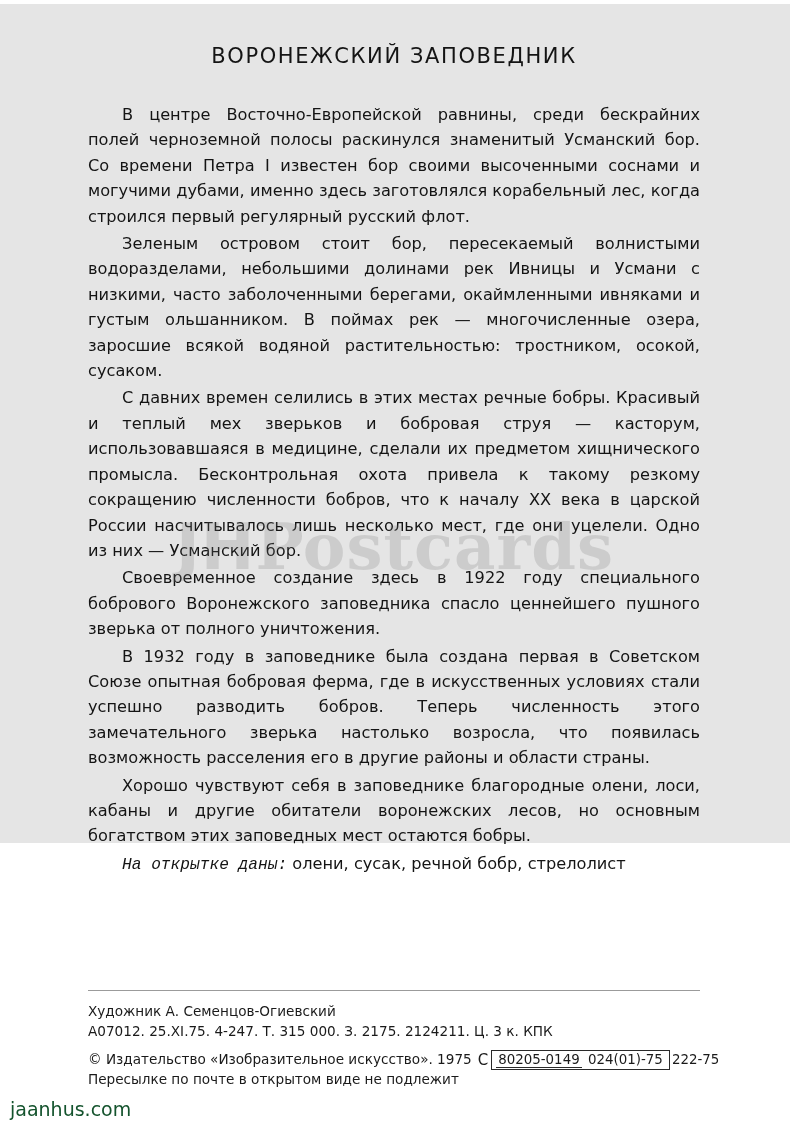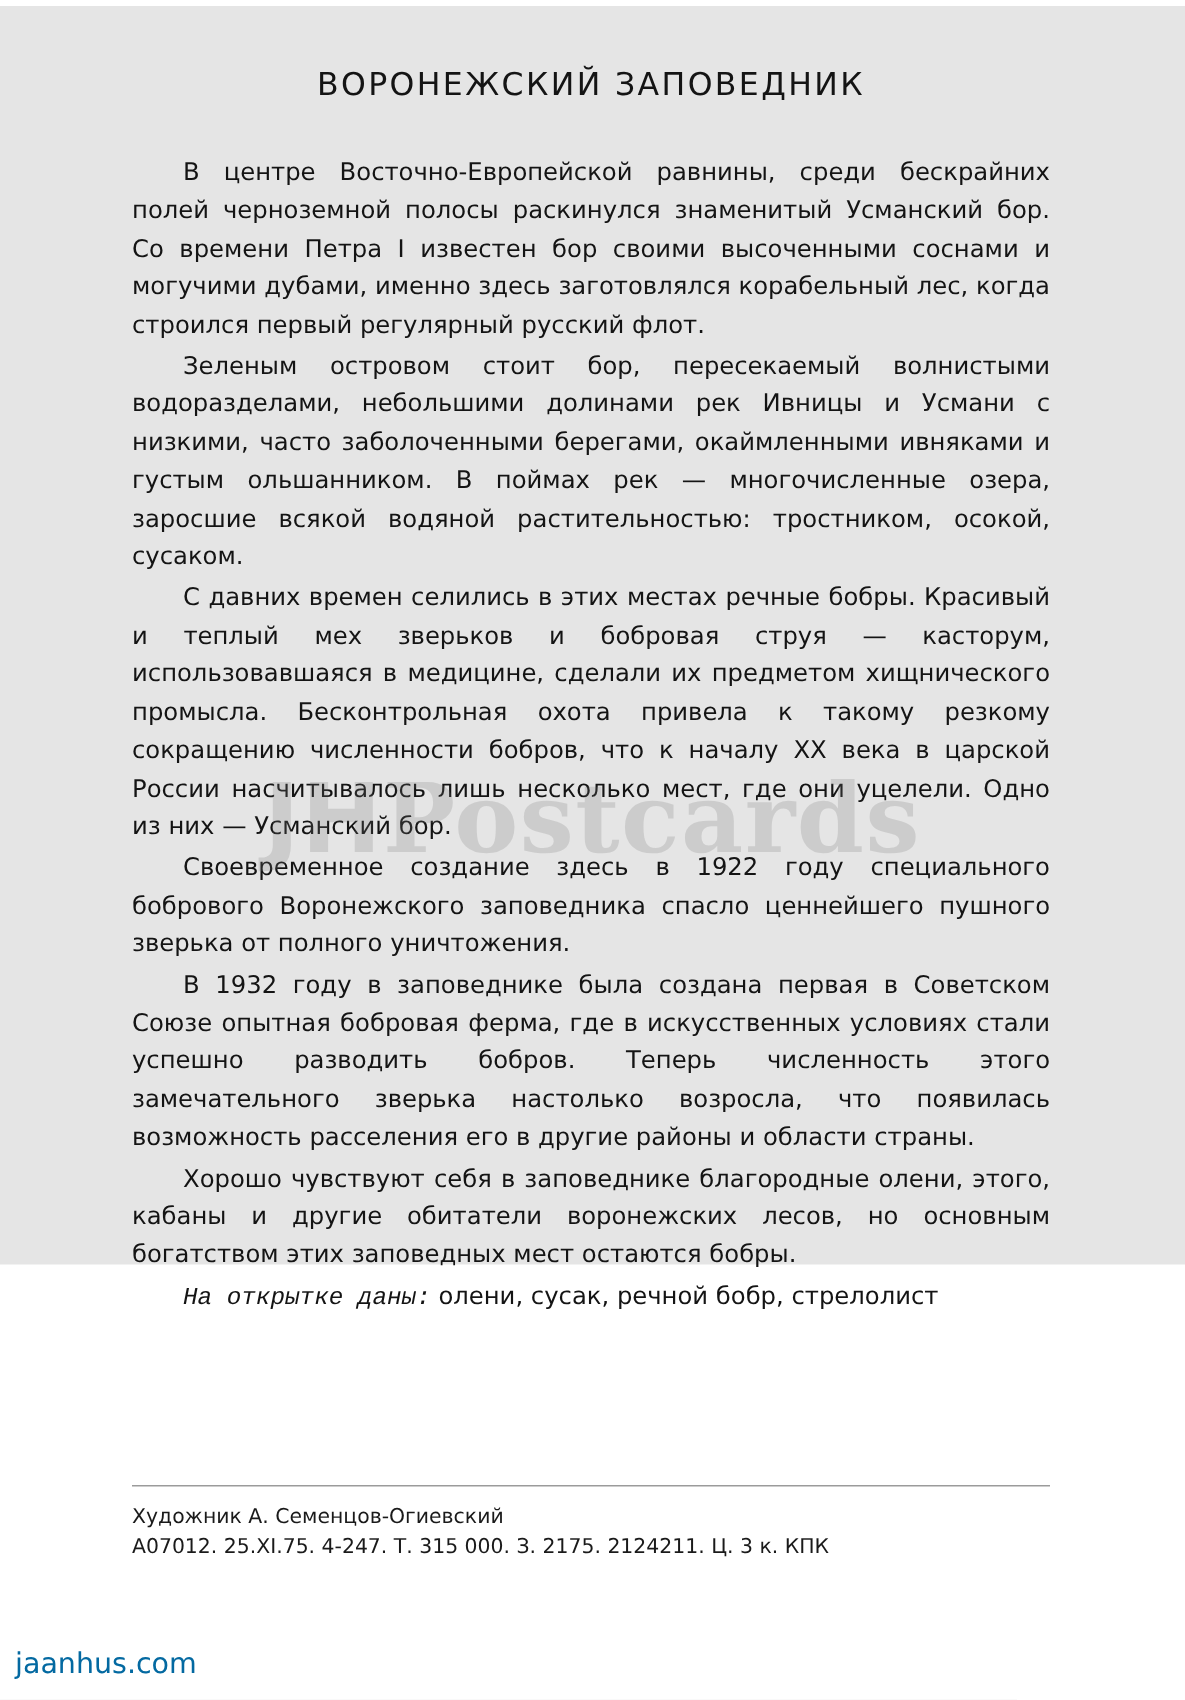--- a/index.html
+++ b/index.html
@@ -191,51 +191,66 @@
     position: absolute;
     left: 7px;
     top: 5px;
     width: 8px;
     height: 12px;
     border: 2px solid #fbfbf9;
     border-radius: 50% 50% 50% 50% / 60% 60% 40% 40%;
     box-sizing: border-box;
   }
   .footer-right {
-    color: #0369a1;
+    color: #14532d;
     font-size: 19px;
   }
 </style>
 </head>
 <body>
 
 <div class="card">
 
   <div class="inner">
 
     <h1 class="title">ВОРОНЕЖСКИЙ ЗАПОВЕДНИК</h1>
 
     <div class="body-text">
       <p>В центре Восточно-Европейской равнины, среди бескрайних полей черноземной полосы раскинулся знаменитый Усманский бор. Со времени Петра I известен бор своими высоченными соснами и могучими дубами, именно здесь заготовлялся корабельный лес, когда строился первый регулярный русский флот.</p>
       <p>Зеленым островом стоит бор, пересекаемый волнистыми водоразделами, небольшими долинами рек Ивницы и Усмани с низкими, часто заболоченными берегами, окаймленными ивняками и густым ольшанником. В поймах рек — многочисленные озера, заросшие всякой водяной растительностью: тростником, осокой, сусаком.</p>
       <p>С давних времен селились в этих местах речные бобры. Красивый и теплый мех зверьков и бобровая струя — касторум, использовавшаяся в медицине, сделали их предметом хищнического промысла. Бесконтрольная охота привела к такому резкому сокращению численности бобров, что к началу XX века в царской России насчитывалось лишь несколько мест, где они уцелели. Одно из них — Усманский бор.</p>
       <p>Своевременное создание здесь в 1922 году специального бобрового Воронежского заповедника спасло ценнейшего пушного зверька от полного уничтожения.</p>
       <p>В 1932 году в заповеднике была создана первая в Советском Союзе опытная бобровая ферма, где в искусственных условиях стали успешно разводить бобров. Теперь численность этого замечательного зверька настолько возросла, что появилась возможность расселения его в другие районы и области страны.</p>
-      <p>Хорошо чувствуют себя в заповеднике благородные олени, этого, кабаны и другие обитатели воронежских лесов, но основным богатством этих заповедных мест остаются бобры.</p>
+      <p>Хорошо чувствуют себя в заповеднике благородные олени, лоси, кабаны и другие обитатели воронежских лесов, но основным богатством этих заповедных мест остаются бобры.</p>
 
       <p class="note"><span class="em">На открытке даны:</span><span> олени, сусак, речной бобр, стрелолист</span></p>
     </div>
 
   </div>
 
   <div class="imprint">
     <div class="rule"></div>
     <div class="line">Художник А. Семенцов-Огиевский</div>
     <div class="line">А07012. 25.XI.75. 4-247. Т. 315 000. З. 2175. 2124211. Ц. 3 к. КПК</div>
 
+    <div class="imprint-bottom">
+      <div class="left">
+        <div class="line">© Издательство «Изобразительное искусство». 1975</div>
+        <div class="line">Пересылке по почте в открытом виде не подлежит</div>
+      </div>
+
+      <div class="code-box">
+        <span class="code-c">С</span>
+        <span class="code-frac">
+          <span class="top">80205-0149</span>
+          <span class="bot">024(01)-75</span>
+        </span>
+        <span class="code-tail">222-75</span>
+      </div>
+    </div>
   </div>
 
   <div class="wm-center">
     <span class="jh">JH</span><span>Postcards</span>
   </div>
 
 </div>
 
 <div class="footer-wm">
   <div class="footer-right">jaanhus.com</div>

